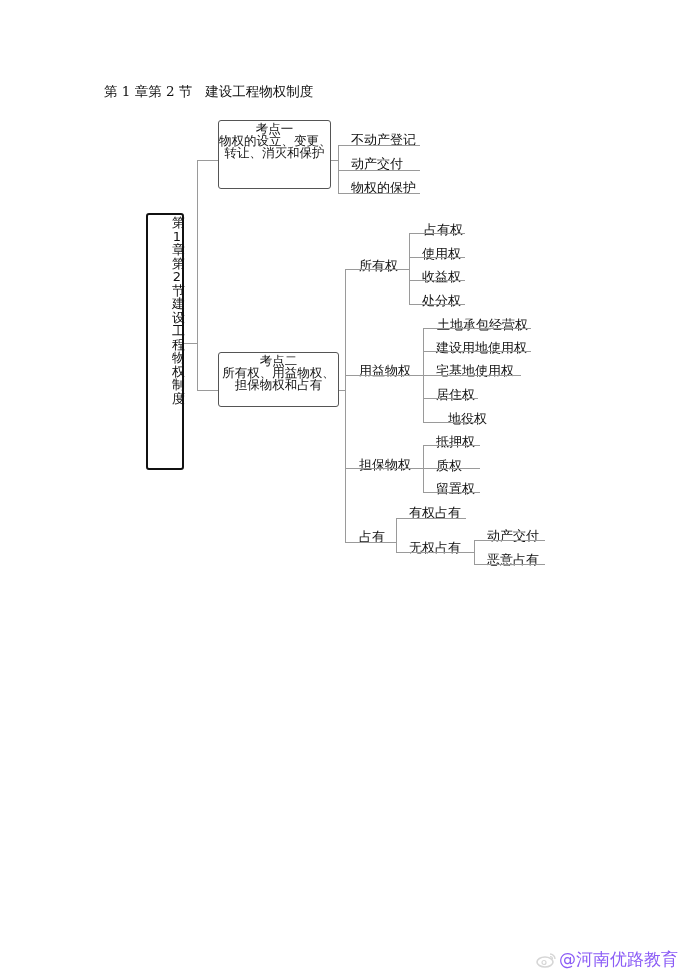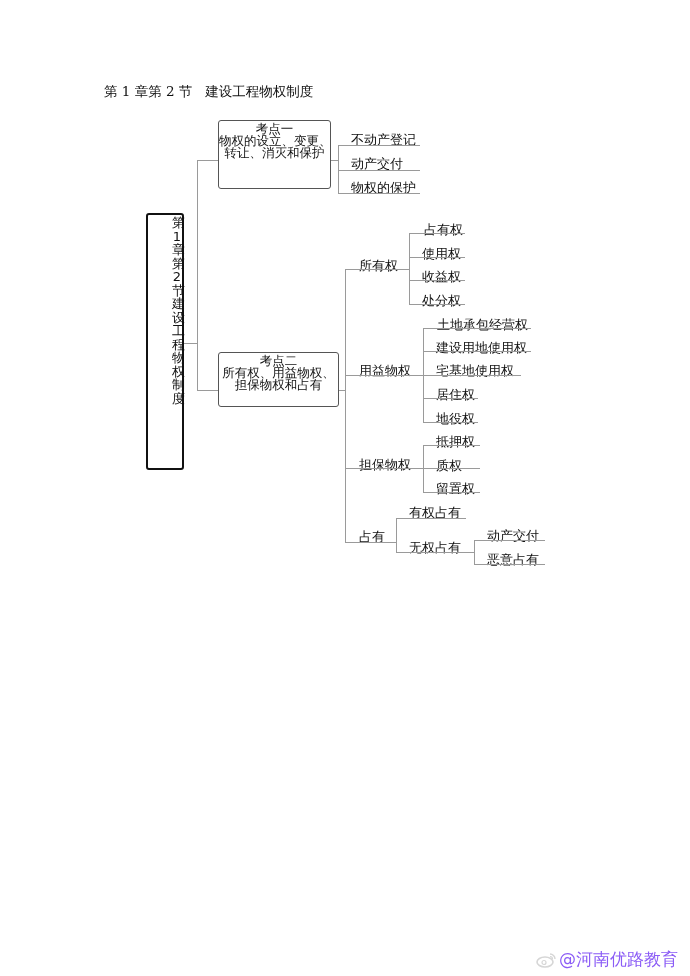--- a/index.html
+++ b/index.html
@@ -93,21 +93,21 @@
 <div class="hl" style="left:345px; top:375px; width:78px;"></div>
 <div class="vl" style="left:423px; top:328px; height:95px;"></div>
 <div class="lbl" style="left:437px; top:309px;">土地承包经营权</div>
 <div class="hl" style="left:423px; top:328px; width:108px;"></div>
 <div class="lbl" style="left:436px; top:332px;text-align:center;">建设用地使用权</div>
 <div class="hl" style="left:423px; top:351px; width:108px;"></div>
 <div class="lbl" style="left:436px; top:355px;">宅基地使用权</div>
 <div class="hl" style="left:423px; top:375px; width:98px;"></div>
 <div class="lbl" style="left:436px; top:379px;">居住权</div>
 <div class="hl" style="left:423px; top:398px; width:55px;"></div>
-<div class="lbl" style="left:436px; top:403px;">地役权</div>
+<div class="lbl" style="left:448px; top:403px;">地役权</div>
 <div class="hl" style="left:423px; top:422px; width:55px;"></div>
 
 <div class="lbl" style="left:359px; top:449px;">担保物权</div>
 <div class="hl" style="left:345px; top:468px; width:78px;"></div>
 <div class="vl" style="left:423px; top:445px; height:48px;"></div>
 <div class="lbl" style="left:436px; top:426px;">抵押权</div>
 <div class="hl" style="left:423px; top:445px; width:57px;"></div>
 <div class="lbl" style="left:436px; top:450px;">质权</div>
 <div class="hl" style="left:423px; top:468px; width:57px;"></div>
 <div class="lbl" style="left:436px; top:473px;">留置权</div>

